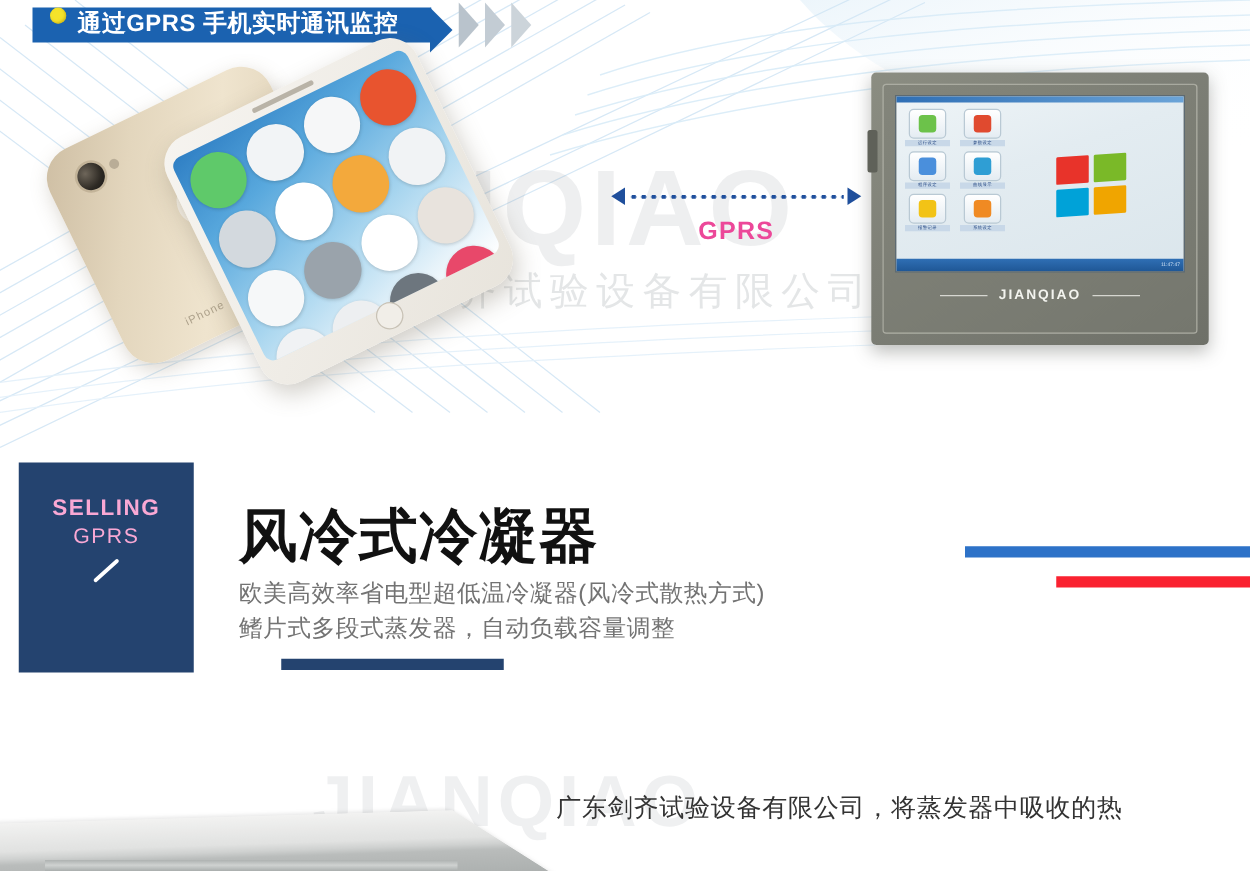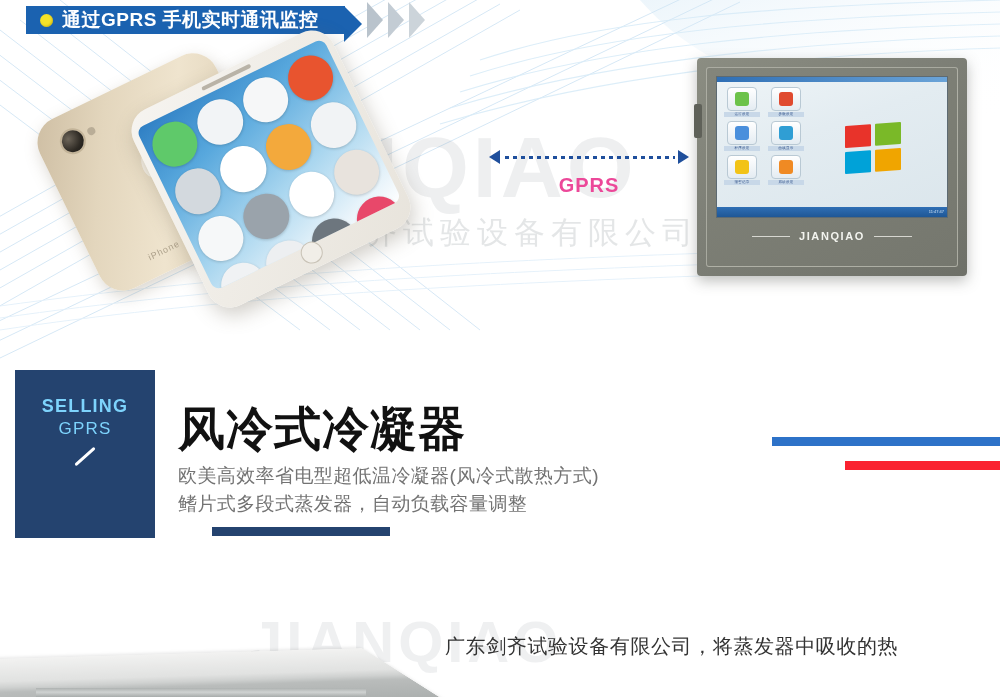--- a/index.html
+++ b/index.html
@@ -32,21 +32,21 @@
     left: 26px; top: 2px;
     height: 36px;
     display: flex;
     align-items: center;
   }
   .banner-tag {
     position: relative;
     height: 28px;
     background: #1b62b0;
     display: flex;
-    align-items: center;
+    align-items: flex-start;
     padding: 0 26px 0 14px;
     box-sizing: border-box;
   }
   .banner-tag::after {
     content: "";
     position: absolute;
     right: -17px; top: 0;
     width: 0; height: 0;
     border-top: 18px solid transparent;
     border-bottom: 18px solid transparent;
@@ -341,21 +341,21 @@
     background: #5f6159;
     border-radius: 2px;
   }
 
   
   .badge {
     position: absolute;
     left: 15px; top: 370px;
     width: 140px; height: 168px;
     background: #24436f;
-    color: #7dd3fc;
+    color: #f9a8d4;
     text-align: center;
     padding-top: 26px;
     box-sizing: border-box;
   }
   .badge .t1 {
     font-size: 18px;
     font-weight: bold;
     letter-spacing: 1.2px;
   }
   .badge .t2 {
@@ -372,21 +372,21 @@
   }
   .badge .num {
     font-size: 30px;
     margin-top: 18px;
     letter-spacing: 1px;
   }
 
   
   .head-block {
     position: absolute;
-    left: 178px; top: 404px;
+    left: 191px; top: 404px;
     width: 600px;
   }
   .head-title {
     font-size: 47px;
     font-weight: bold;
     color: #111111;
     line-height: 1.05;
     letter-spacing: 1px;
   }
   .head-sub {

